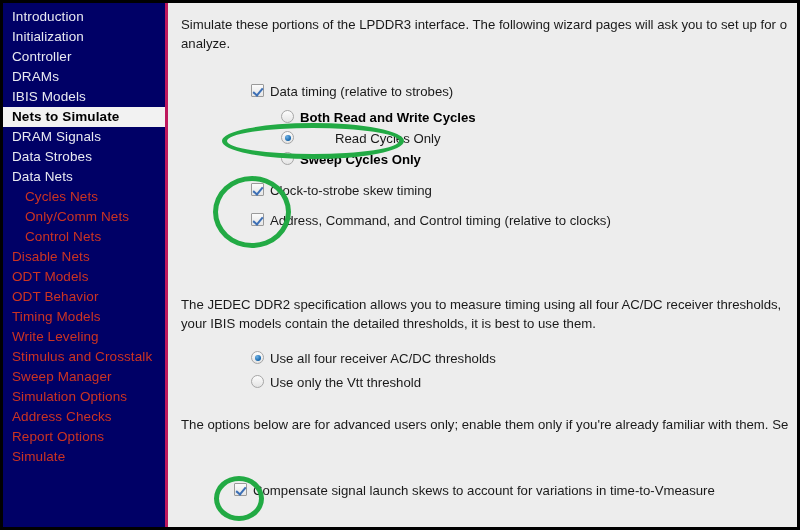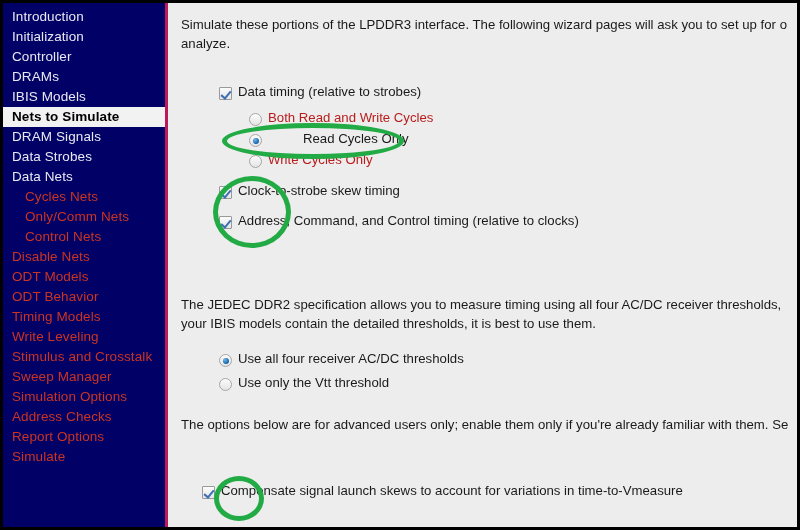--- a/index.html
+++ b/index.html
@@ -76,24 +76,25 @@
     line-height: 19px;
     color: #1a1a1a;
     white-space: nowrap;
     left: 10px;
   }
   .para .l2 { display: block; }
 
   .opt-row {
     position: absolute;
     display: flex;
-    align-items: flex-end;
+    align-items: flex-start;
     font-size: 13.2px;
     color: #1a1a1a;
     white-space: nowrap;
+    margin-left: 32px;
   }
   .opt-label {
     margin-left: 6px;
     line-height: 16px;
   }
 
   
   .cbox {
     width: 13px;
     height: 13px;
@@ -130,21 +131,21 @@
   .radio.checked::after {
     content: "";
     position: absolute;
     left: 2.5px;
     top: 2.5px;
     width: 6px;
     height: 6px;
     border-radius: 50%;
     background: radial-gradient(circle at 35% 32%, #6fb4e8 0%, #1463a8 70%);
   }
-  .dim { color: #b91c1c; }
+  .dim { color: #000000; font-weight: bold; }
 
   
   .annot {
     position: absolute;
     border: 5px solid #22aa44;
     border-radius: 50%;
     box-sizing: border-box;
     pointer-events: none;
   }
 </style>
@@ -194,21 +195,21 @@
     <div class="opt-row" style="left:78px; top:107px;">
       <span class="radio"></span>
       <span class="opt-label dim">Both Read and Write Cycles</span>
     </div>
     <div class="opt-row" style="left:78px; top:128px;gap:35px;">
       <span class="radio checked"></span>
       <span class="opt-label">Read Cycles Only</span>
     </div>
     <div class="opt-row" style="left:78px; top:149px;">
       <span class="radio"></span>
-      <span class="opt-label dim">Write Cycles Only</span>
+      <span class="opt-label dim">Sweep Cycles Only</span>
     </div>
 
     <div class="opt-row" style="left:48px; top:180px;">
       <span class="cbox checked"></span>
       <span class="opt-label">Clock-to-strobe skew timing</span>
     </div>
 
     <div class="opt-row" style="left:48px; top:210px;">
       <span class="cbox checked"></span>
       <span class="opt-label">Address, Command, and Control timing (relative to clocks)</span>

